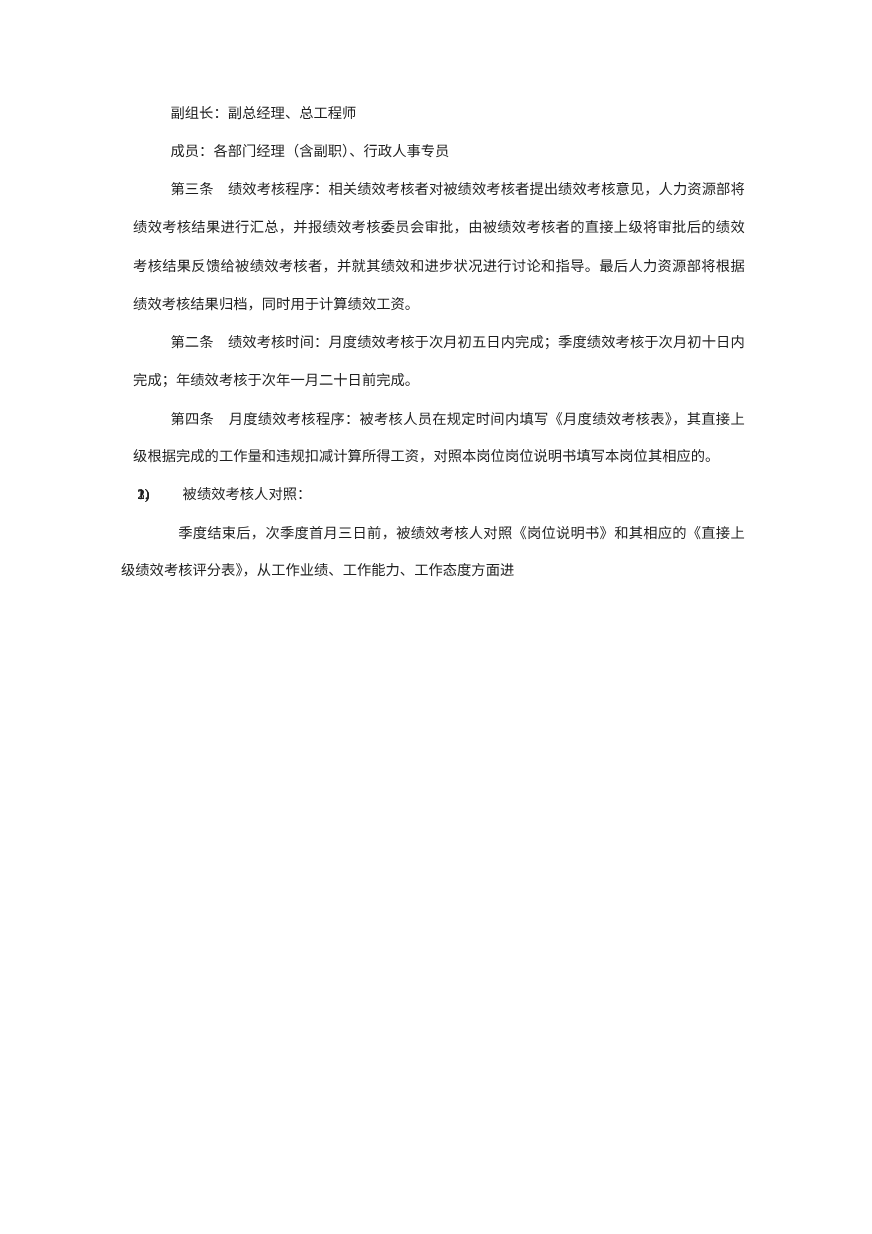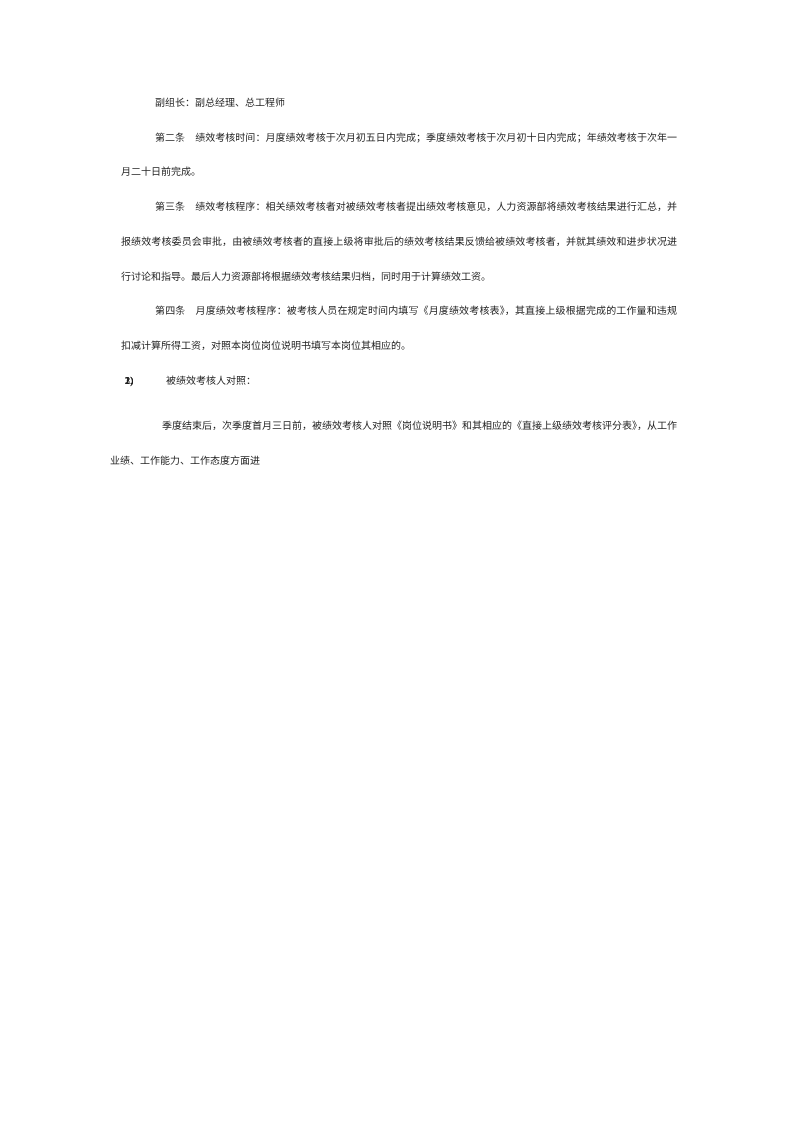--- a/index.html
+++ b/index.html
@@ -14,21 +14,21 @@
     background: #ffffff;
     overflow: hidden;
     font-family: "Liberation Serif", "DejaVu Serif", serif;
     color: #1f1f1f;
   }
   .content {
     position: absolute;
     left: 121px;
     top: 86px;
     width: 556px;
-    font-size: 10px;
+    font-size: 13px;
     line-height: 34.7px;
     text-align: justify;
     text-justify: inter-ideograph;
   }
   .para {
     margin: 0;
     padding: 0;
     text-indent: 34px;
   }
   .list-item {
@@ -36,37 +36,38 @@
     margin: 0;
     padding-left: 45px;
     text-indent: 0;
   }
   .list-item .marker {
     position: absolute;
     left: 4px;
     top: 0;
   }
   .closing-para {
-    margin: 11px 0 0 -11px;
+    margin: 0 0 0 -11px;
     width: 567px;
     text-indent: 52px;
   }
 </style>
 </head>
 <body>
 
 <div class="page">
   <div class="content">
 
     <p class="para">副组长：副总经理、总工程师</p>
 
+    <p class="para">成员：各部门经理（含副职）、行政人事专员</p>
+
+    <p class="para">第三条　绩效考核程序：相关绩效考核者对被绩效考核者提出绩效考核意见，人力资源部将绩效考核结果进行汇总，并报绩效考核委员会审批，由被绩效考核者的直接上级将审批后的绩效考核结果反馈给被绩效考核者，并就其绩效和进步状况进行讨论和指导。最后人力资源部将根据绩效考核结果归档，同时用于计算绩效工资。</p>
 
     <p class="para">第二条　绩效考核时间：月度绩效考核于次月初五日内完成；季度绩效考核于次月初十日内完成；年绩效考核于次年一月二十日前完成。</p>
-
-    <p class="para">第三条　绩效考核程序：相关绩效考核者对被绩效考核者提出绩效考核意见，人力资源部将绩效考核结果进行汇总，并报绩效考核委员会审批，由被绩效考核者的直接上级将审批后的绩效考核结果反馈给被绩效考核者，并就其绩效和进步状况进行讨论和指导。最后人力资源部将根据绩效考核结果归档，同时用于计算绩效工资。</p>
 
     <p class="para">第四条　月度绩效考核程序：被考核人员在规定时间内填写《月度绩效考核表》，其直接上级根据完成的工作量和违规扣减计算所得工资，对照本岗位岗位说明书填写本岗位其相应的。</p>
 
 
     <div class="list-item">
       <span class="marker">1.</span>
     </div>
 
     <div class="list-item">
       <span class="marker">1)</span>

